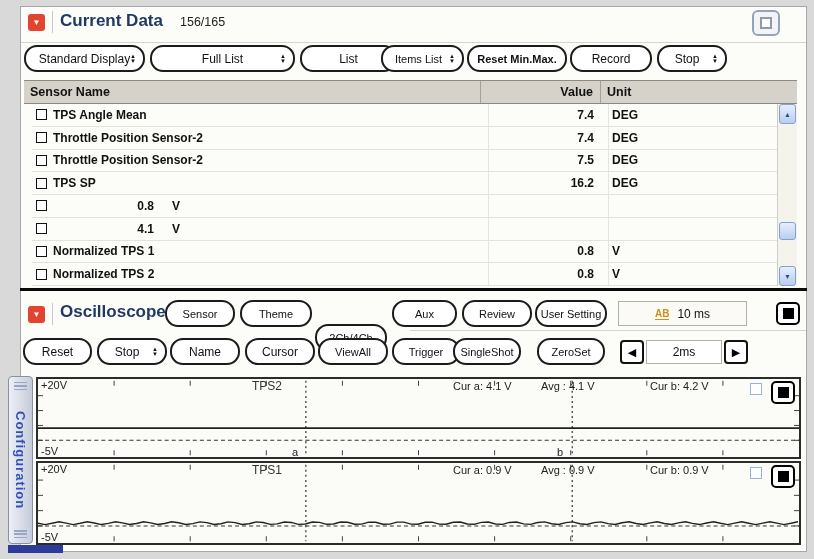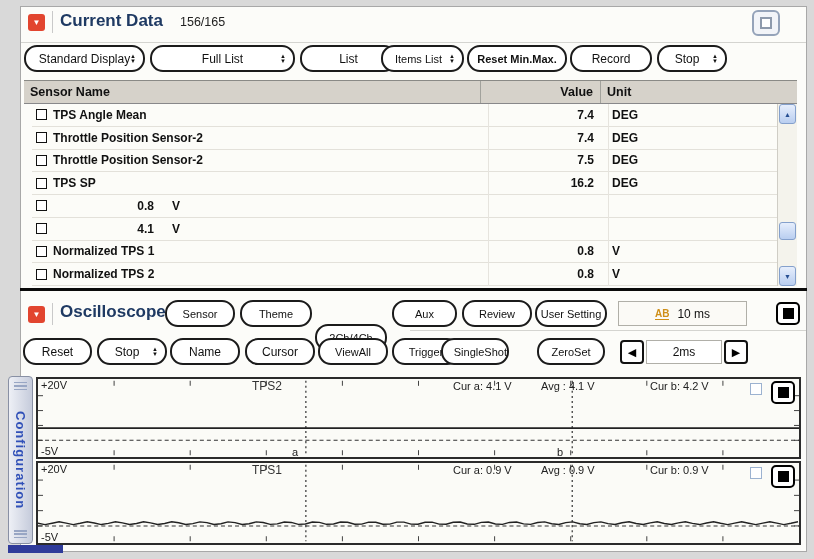--- a/index.html
+++ b/index.html
@@ -238,21 +238,21 @@
   </div>
 <div class="pill" style="left:245px; top:338px; width:70px;">
     <span>Cursor</span>
   </div>
 <div class="pill small" style="left:318px; top:338px; width:70px;">
     <span>ViewAll</span>
   </div>
 <div class="pill small" style="left:392px; top:338px; width:68px;">
     <span>Trigger</span>
   </div>
-<div class="pill small" style="left:441px; top:338px; width:68px;justify-content:flex-end;">
+<div class="pill small" style="left:453px; top:338px; width:68px;">
     <span>SingleShot</span>
   </div>
 <div class="pill small" style="left:537px; top:338px; width:68px;">
     <span>ZeroSet</span>
   </div>
 <div class="arrbtn" style="left:620px; top:340px;">
     <span>◀</span>
   </div>
 <div class="tbox" style="left:646px; top:340px; width:76px; height:24px; background:#fff;">
     <span>2ms</span>

